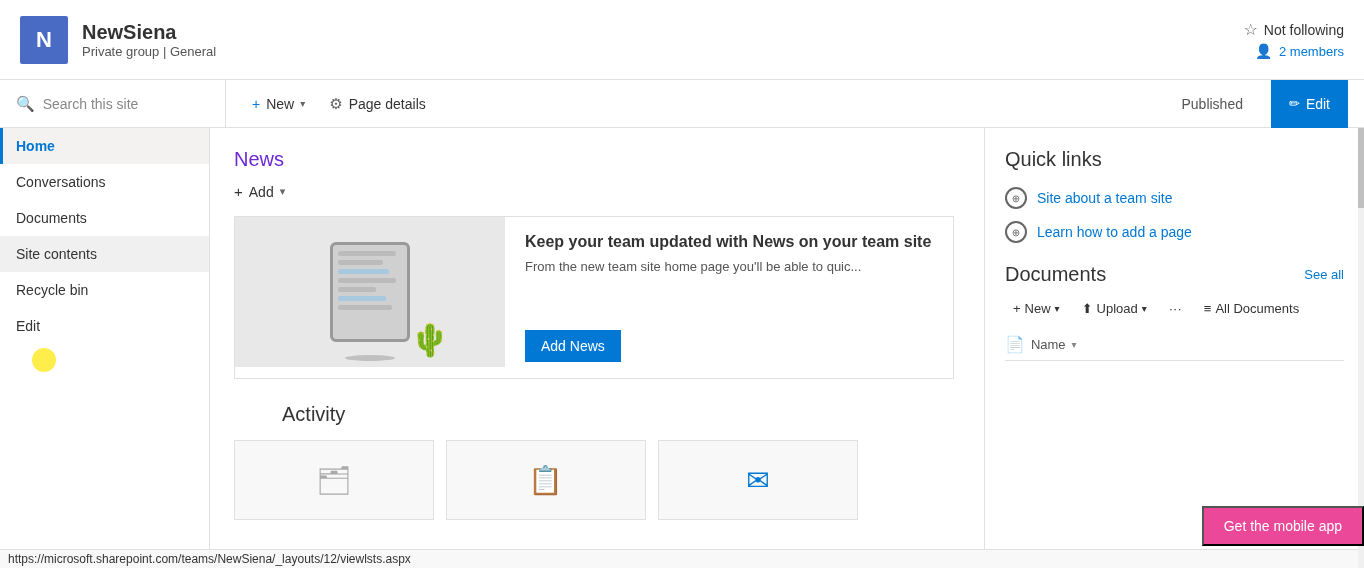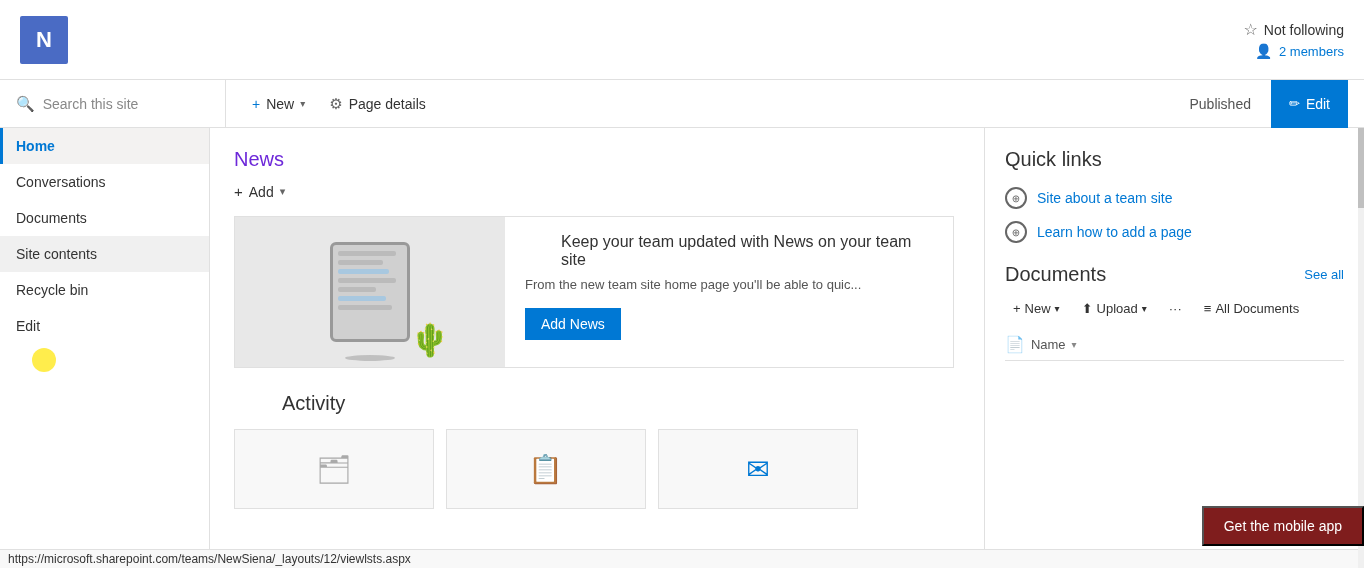--- a/index.html
+++ b/index.html
@@ -64,21 +64,21 @@
       font-size: 14px; color: #333; cursor: pointer;
     }
     .toolbar-btn .chevron { font-size: 10px; color: #666; }
     .page-details-btn {
       display: flex; align-items: center; gap: 6px;
       padding: 6px 10px;
       border: none; background: none;
       font-size: 14px; color: #333; cursor: pointer;
     }
 
-    .toolbar-right { display: flex; align-items: center; gap: 8px; }
+    .toolbar-right { display: flex; align-items: center; gap: 16px; }
     .published-label { font-size: 14px; color: #555; padding: 0 12px; }
     .edit-btn {
       display: flex; align-items: center; gap: 6px;
       background: #0078d4; color: #fff;
       border: none; padding: 8px 18px;
       font-size: 14px; cursor: pointer; height: 48px;
     }
 
     
     .main-layout { display: flex; height: calc(568px - 80px - 48px); }
@@ -125,26 +125,26 @@
       margin-bottom: 24px;
       max-width: 720px;
     }
     .news-img {
       width: 270px; min-width: 270px; height: 150px;
       background: #f0f0f0;
       display: flex; align-items: center; justify-content: center;
       position: relative;
     }
     .news-body { padding: 16px 20px; flex: 1; }
-    .news-heading { font-size: 16px; font-weight: 400; margin-bottom: 8px; margin-left: 36px; }
+    .news-heading { font-size: 16px; font-weight: 700; margin-bottom: 8px; }
     .news-desc { font-size: 13px; color: #555; margin-bottom: 16px; }
     .add-news-btn {
       background: #0078d4; color: #fff;
       border: none; padding: 8px 16px;
-      font-size: 14px; cursor: pointer;
+      font-size: 14px; cursor: pointer; margin-top: 40px;
     }
 
     
     .activity-title { font-size: 20px; font-weight: 300; margin-bottom: 14px; margin-left: 48px; }
     .activity-cards { display: flex; gap: 12px; }
     .activity-card {
       width: 200px; height: 80px;
       border: 1px solid #e0e0e0;
       display: flex; align-items: center; justify-content: center;
       background: #f8f8f8;
@@ -228,34 +228,42 @@
     .right-scroll-thumb {
       width: 6px; height: 80px;
       background: #c0c0c0;
       position: absolute; top: 0;
     }
 
     
     .mobile-app-banner {
       position: absolute;
       bottom: 22px; right: 0;
-      background: #7f1d1d;
+      background: #ec4899;
       color: #fff;
       padding: 10px 20px;
       font-size: 14px;
       cursor: pointer;
       z-index: 10;
     }
   </style>
 </head>
 <body>
 
 <div class="top-header">
   <div class="site-identity">
     <div class="site-avatar">N</div>
+    <div>
+      <div class="site-name">NewSiena</div>
+      <div class="site-meta">
+        <span>Private group</span>
+        <span style="color:#555;">|</span>
+        <span>General</span>
+      </div>
+    </div>
   </div>
   <div class="header-right">
     <button class="not-following-btn">
       <span style="font-size:16px;color:#666;">☆</span>
       <span>Not following</span>
     </button>
     <button class="members-link">
       <span style="font-size:14px;">👤</span>
       <span>2 members</span>
     </button>

